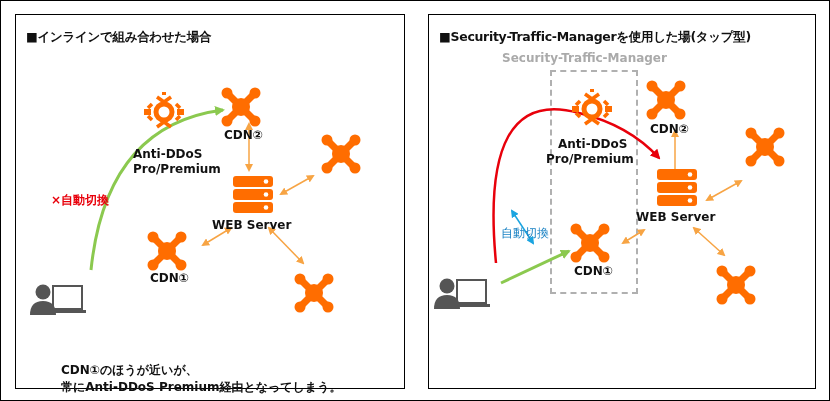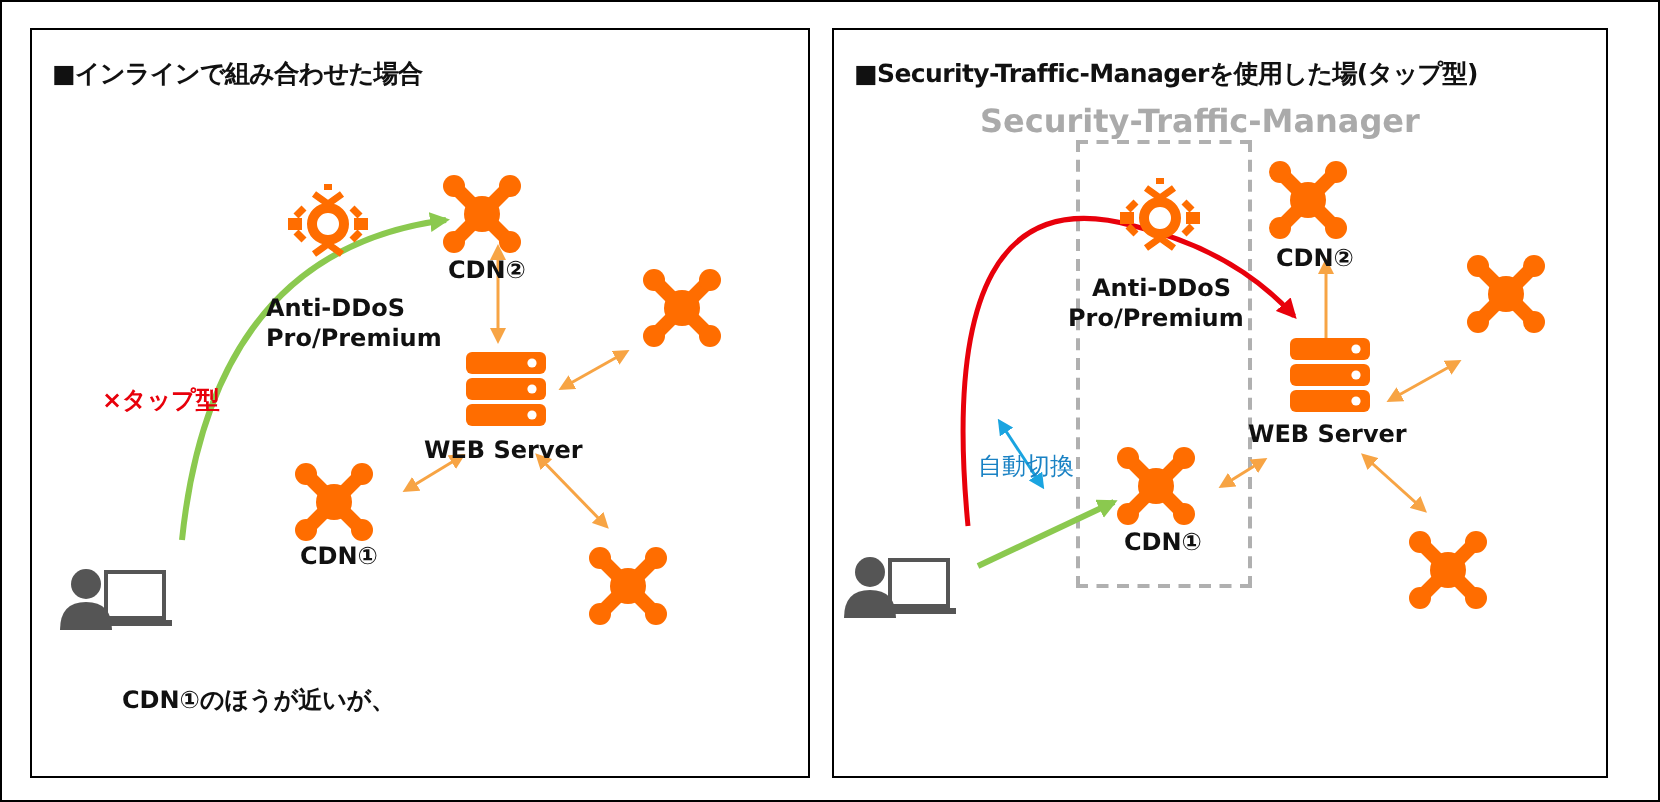--- a/index.html
+++ b/index.html
@@ -1,27 +1,27 @@
 <!DOCTYPE html>
 <html><head>
 <meta charset="utf-8">
 <style>
   html, body { margin: 0; padding: 0; background: #ffffff; }
   body { width: 830px; height: 401px; position: relative; overflow: hidden;
          font-family: "DejaVu Sans", "Liberation Sans", sans-serif; }
   .outer { position: absolute; left: 0; top: 0; width: 828px; height: 399px; border: 1px solid #000; }
   .panel { position: absolute; border: 1px solid #000; background: #fff; }
   #p1 { left: 15px; top: 14px; width: 388px; height: 373px; }
-  #p2 { left: 416px; top: 14px; width: 386px; height: 373px; }
+  #p2 { left: 428px; top: 14px; width: 386px; height: 373px; }
   .title { position: absolute; left: 10px; top: 14px; font-size: 12.5px; font-weight: bold; color: #111; white-space: nowrap; letter-spacing: -0.3px; }
   .lbl { position: absolute; font-size: 12px; font-weight: bold; color: #111; white-space: nowrap; text-align: center; line-height: 16px; }
-  .stm-lbl { position: absolute; font-size: 16px; font-weight: bold; color: #aaaaaa; white-space: nowrap; }
+  .stm-lbl { position: absolute; font-size: 12px; font-weight: bold; color: #aaaaaa; white-space: nowrap; }
   .red-lbl { position: absolute; font-size: 12px; font-weight: bold; color: #e8000b; white-space: nowrap; }
   .blue-lbl { position: absolute; font-size: 12px; font-weight: normal; color: #1a82c4; white-space: nowrap; }
-  .note { position: absolute; font-size: 12px; font-weight: bold; color: #111; line-height: 17px; white-space: nowrap; }
+  .note { position: absolute; font-size: 12px; font-weight: bold; color: #111; line-height: 17px; white-space: nowrap; margin-top: 20px; }
   .dash-box { position: absolute; border: 2.5px dashed #b0b0b0; }
   svg.ov { position: absolute; left: 0; top: 0; }
   .ico { position: absolute; }
 </style>
 </head>
 <body>
 
 <div class="outer"></div>
 
 <svg width="0" height="0" style="position:absolute">
@@ -105,25 +105,26 @@
   <svg class="ico" style="left:278px;top:258px" width="40" height="40">
       <use href="#cdn"></use>
     </svg>
   <svg class="ico" style="left:14px;top:268px" width="60" height="34">
       <use href="#user"></use>
     </svg>
 
   <div class="lbl" style="left:208px;top:112px">CDN②</div>
   <div class="lbl" style="left:117px;top:131px">Anti-DDoS</div>
   <div class="lbl" style="left:117px;top:146px">Pro/Premium</div>
-  <div class="red-lbl" style="left:35px;top:177px">×タップ型</div>
+  <div class="red-lbl" style="left:35px;top:177px">×自動切換</div>
   <div class="lbl" style="left:196px;top:202px">WEB Server</div>
   <div class="lbl" style="left:134px;top:255px">CDN①</div>
 
   <div class="note" style="left:45px;top:327px">CDN①のほうが近いが、</div>
+  <div class="note" style="left:45px;top:344px">常にAnti-DDoS Premium経由となってしまう。</div>
 </div>
 
 <div class="panel" id="p2">
   <div class="title">■Security-Traffic-Managerを使用した場(タップ型)</div>
   <div class="stm-lbl" style="left:73px;top:36px">Security-Traffic-Manager</div>
   <div class="dash-box" style="left:121px;top:55px;width:84px;height:220px"></div>
 
   <svg class="ov" width="386" height="373">
     <line x1="246" y1="116" x2="246" y2="163" stroke="#f7a444" stroke-width="1.5" marker-start="url(#mOrange)" marker-end="url(#mOrange)"></line>
     <line x1="278" y1="185" x2="312" y2="166" stroke="#f7a444" stroke-width="1.5" marker-start="url(#mOrange)" marker-end="url(#mOrange)"></line>

